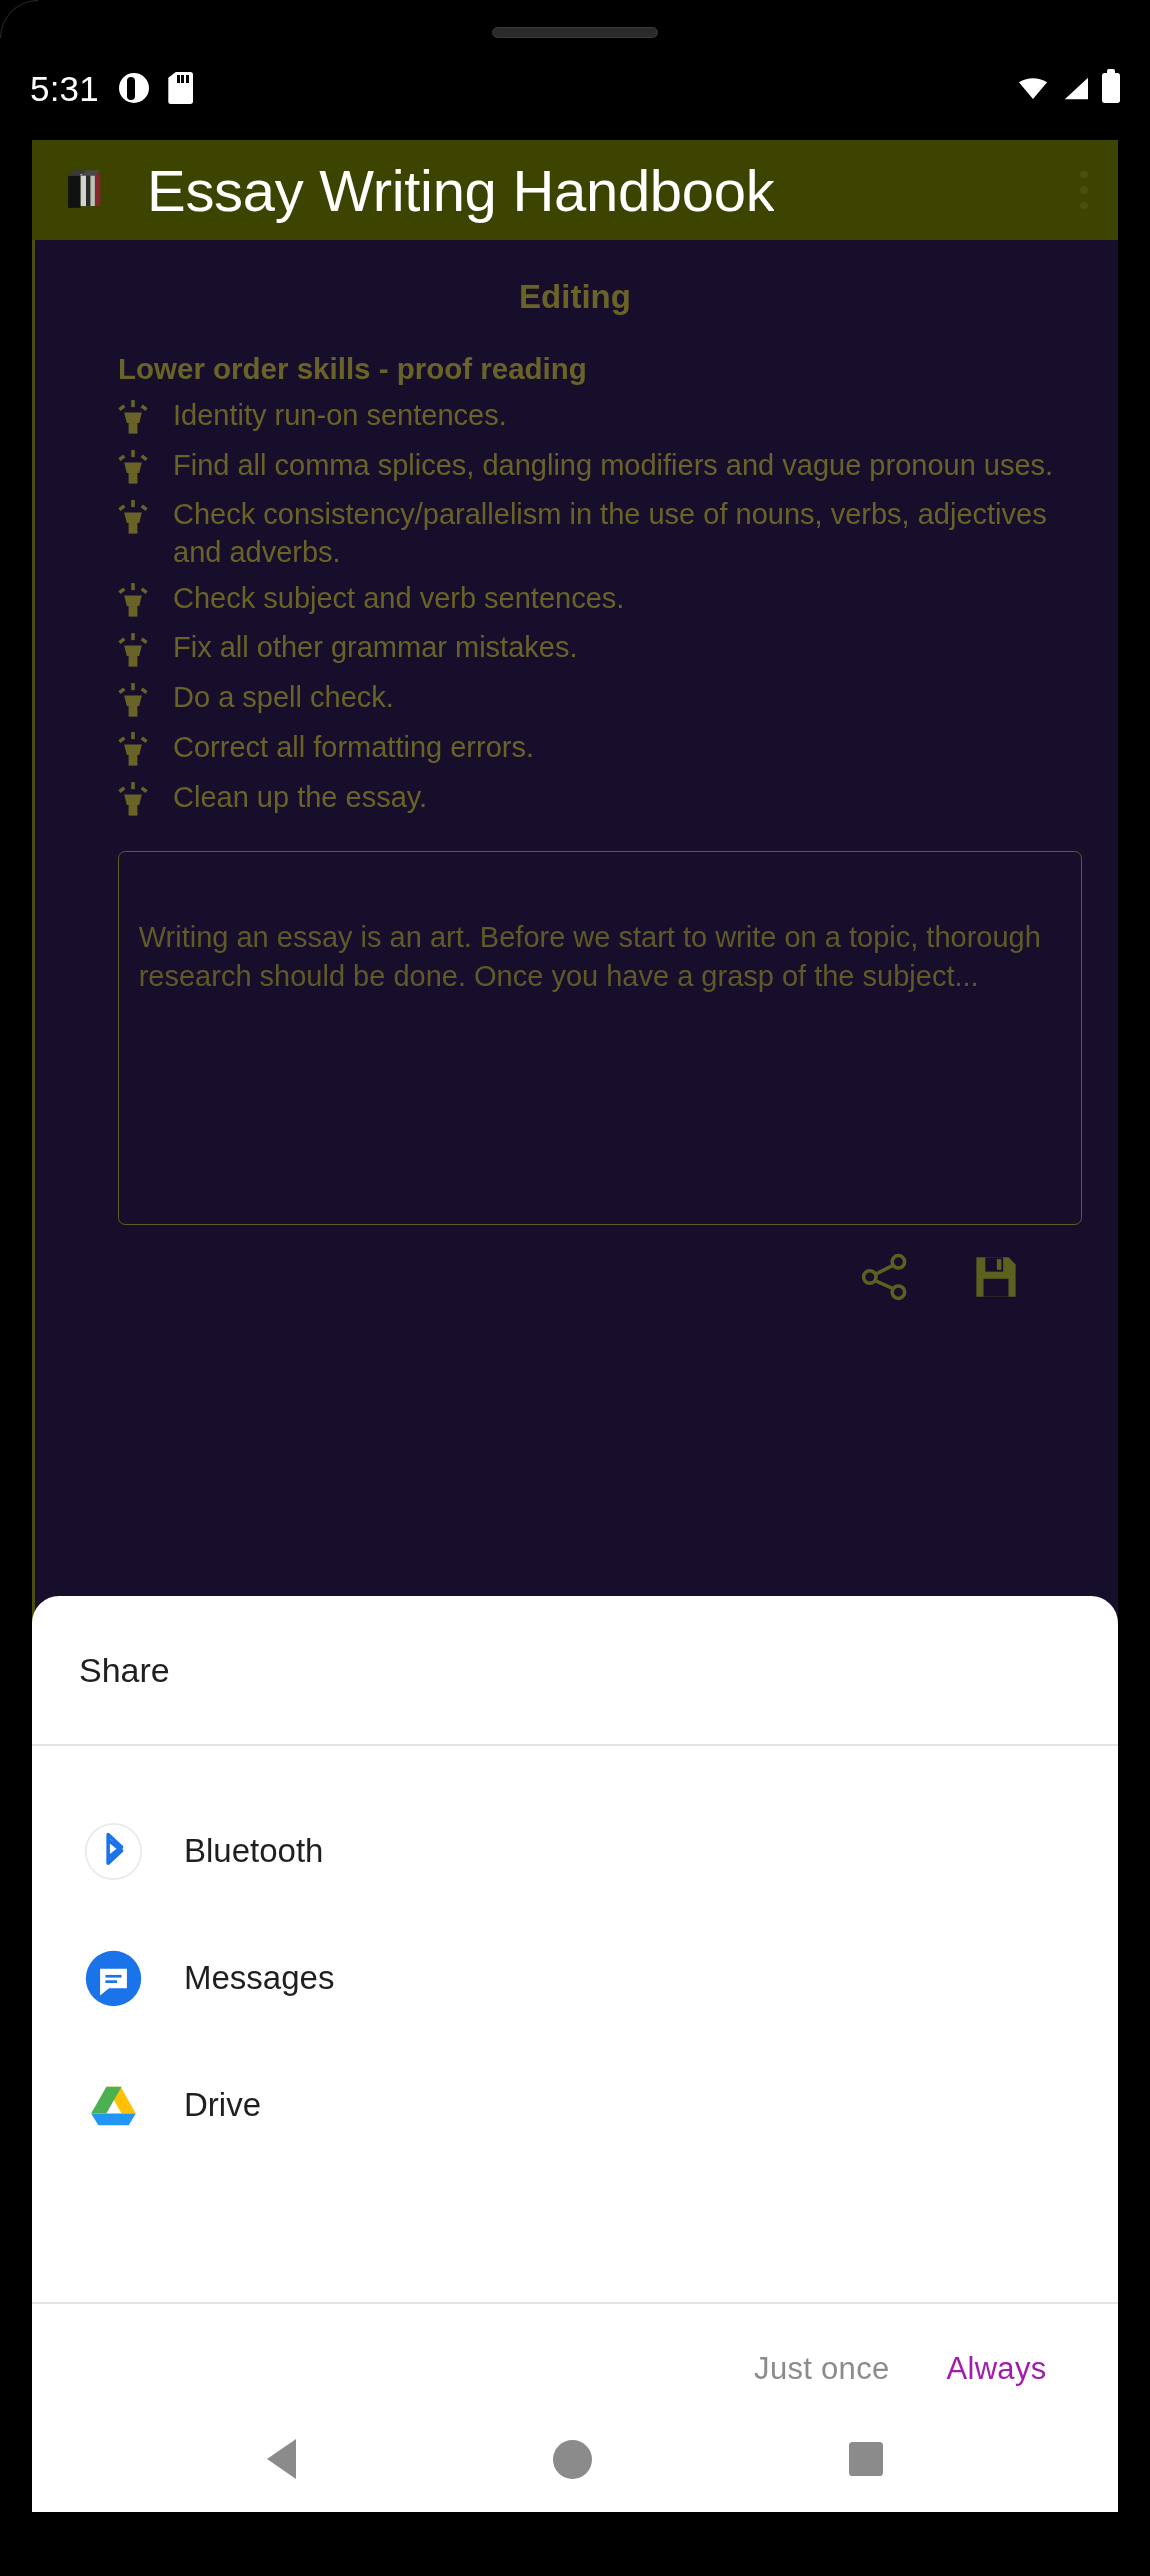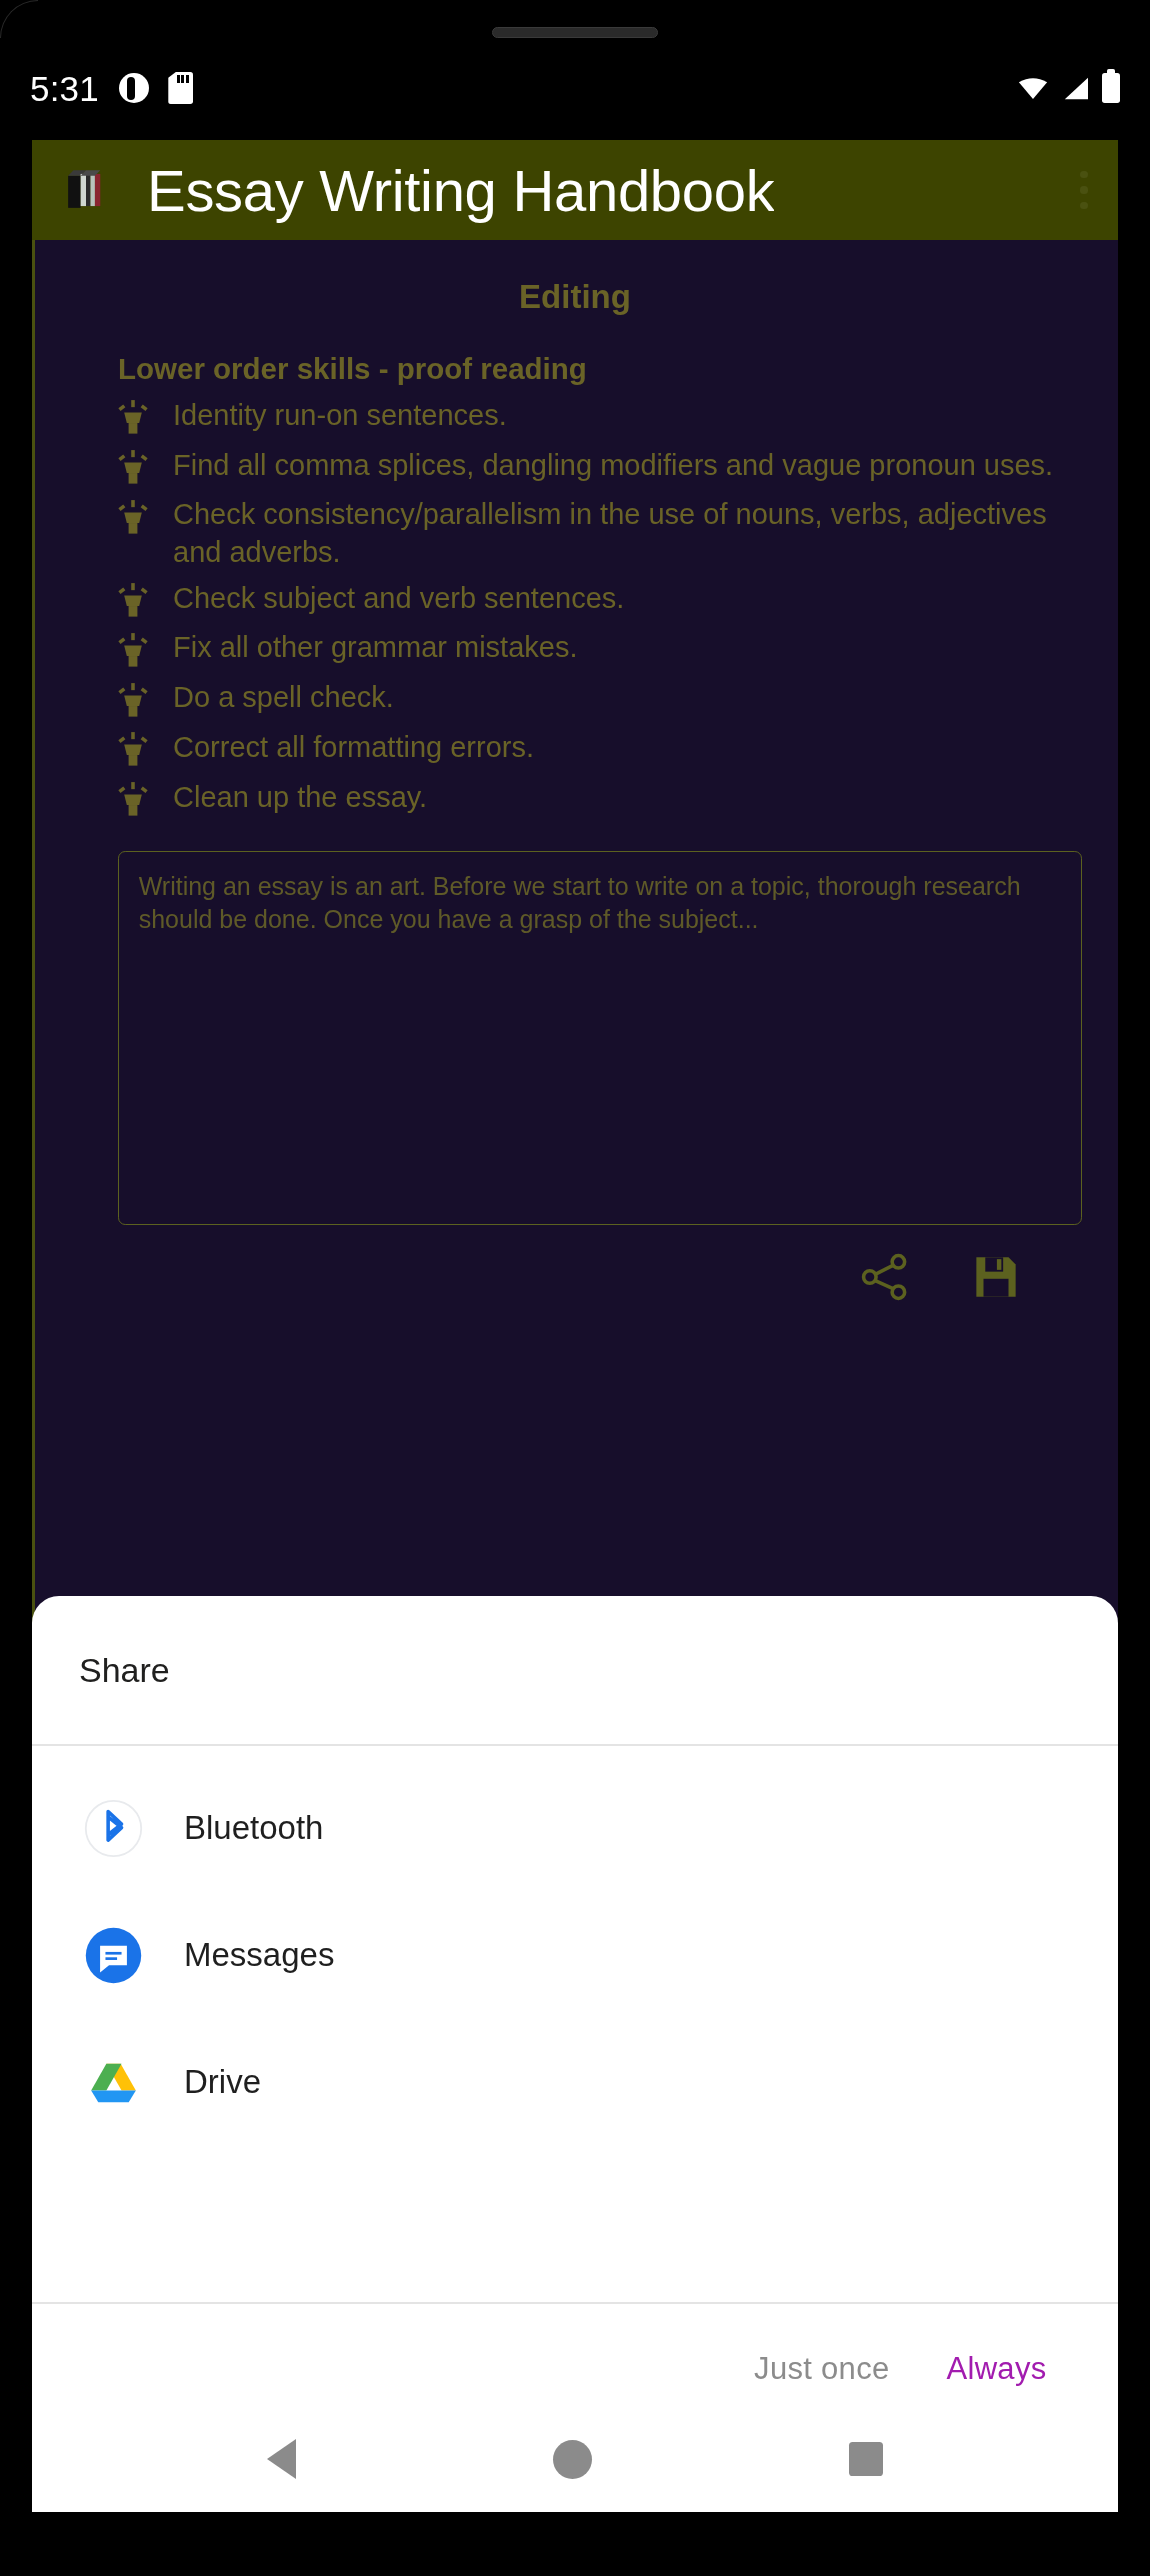--- a/index.html
+++ b/index.html
@@ -131,21 +131,21 @@
 
   
   .essay-box {
     margin:30px 36px 0 86px;
     height:374px;
     border:1.8px solid #5c611f;
     border-radius:7.2px;
     padding:18px 19.7px;
   }
   .essay-text {
-    color:#5f5a28; font-size:25px; line-height:1.33;
+    color:#5f5a28; font-size:29px; line-height:1.33;margin-top:48px;
   }
   .action-row {
     display:flex; justify-content:flex-end; align-items:center;
     gap:61px; padding:27px 97px 0 0;
   }
   .act-icon { width:50px; height:50px; }
 
   
   .sheet {
     position:absolute; left:32px; bottom:64px;
@@ -154,21 +154,21 @@
     border-top-left-radius:27px; border-top-right-radius:27px;
     overflow:hidden;
   }
   .sheet-title {
     font-size:34px; color:#20201f;
     padding:55px 0 0 47px;
   }
   .sheet-div {
     height:1.8px; background:#e4e4e4; margin-top:54px;
   }
-  .app-list { padding-top:19px; }
+  .app-list { padding-top:9px;margin-top:33px; }
   .app-row {
     display:flex; align-items:center;
     height:127px; padding-left:52px;
   }
   .app-ico {
     width:59px; height:59px; flex:0 0 auto;
     margin-right:41px;
     display:flex; align-items:center; justify-content:center;
   }
   .app-label { font-size:33px; color:#1f1f1f; }

